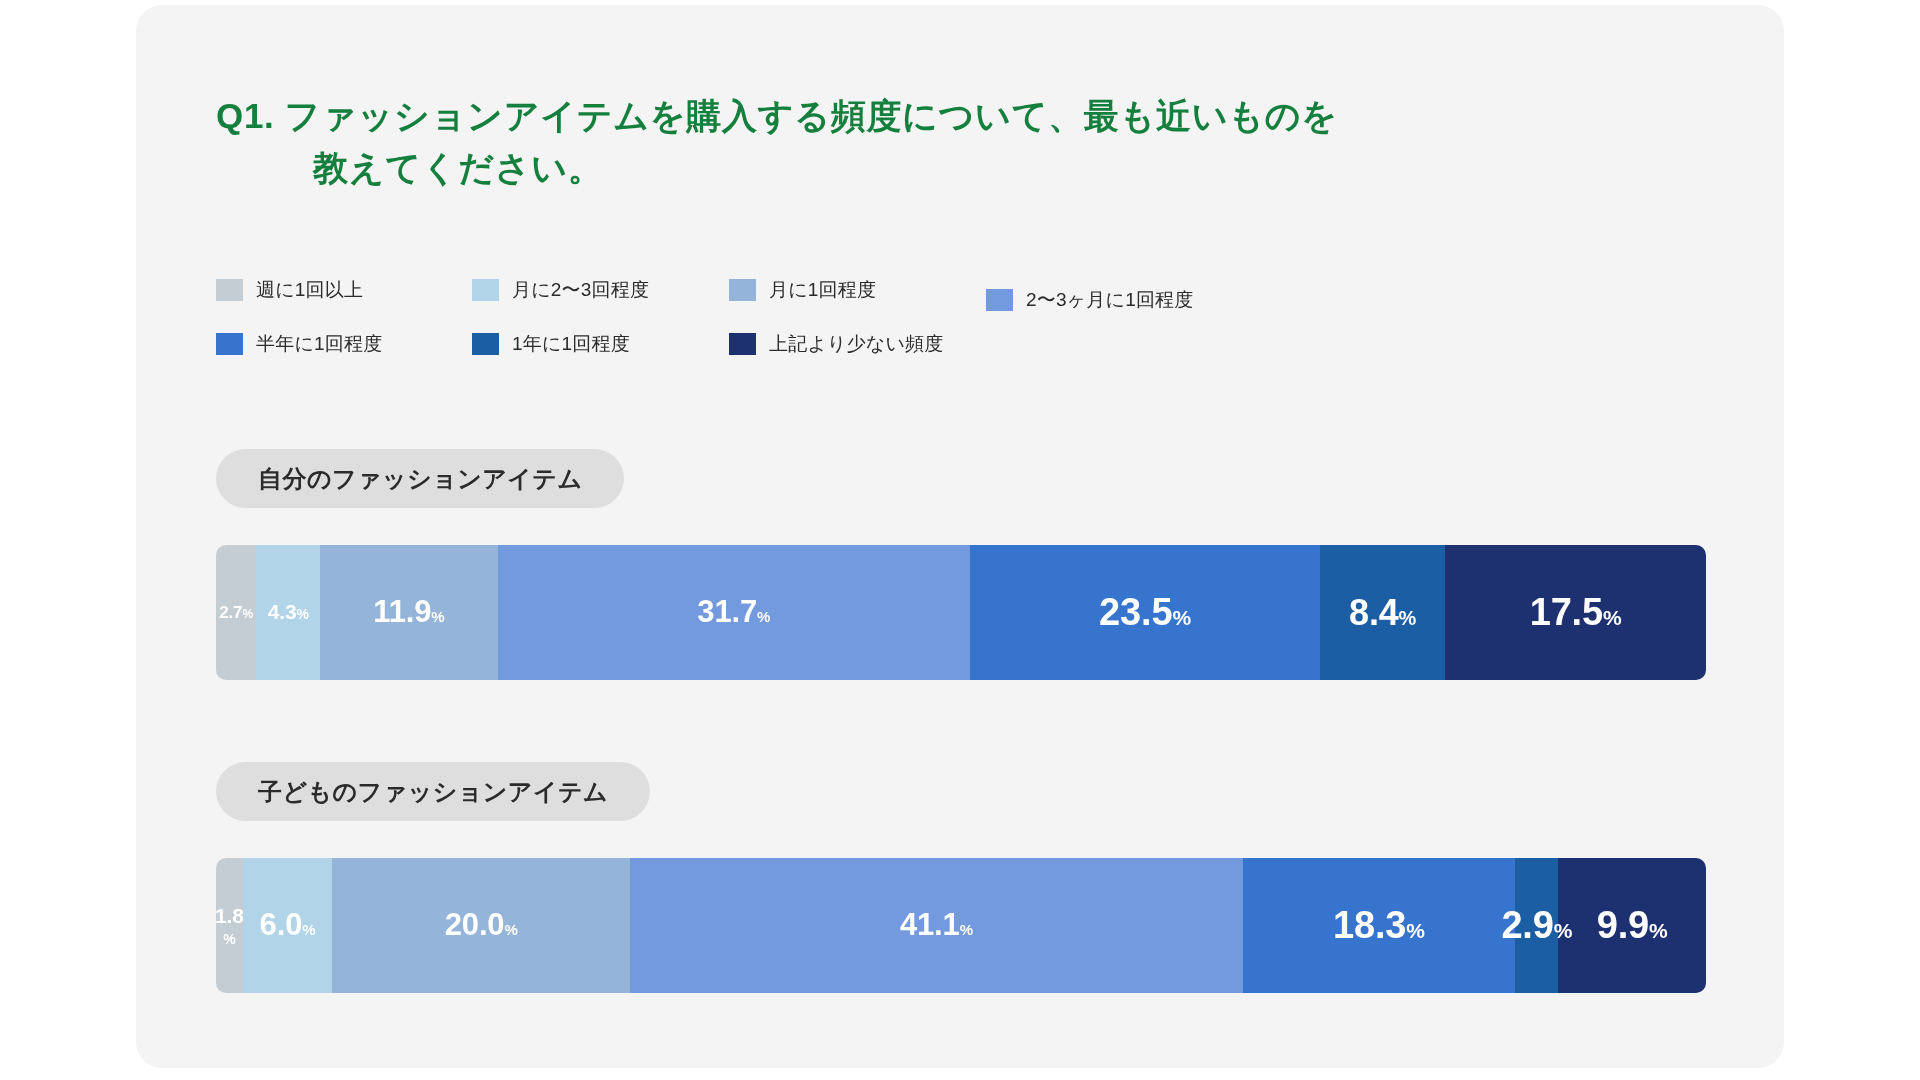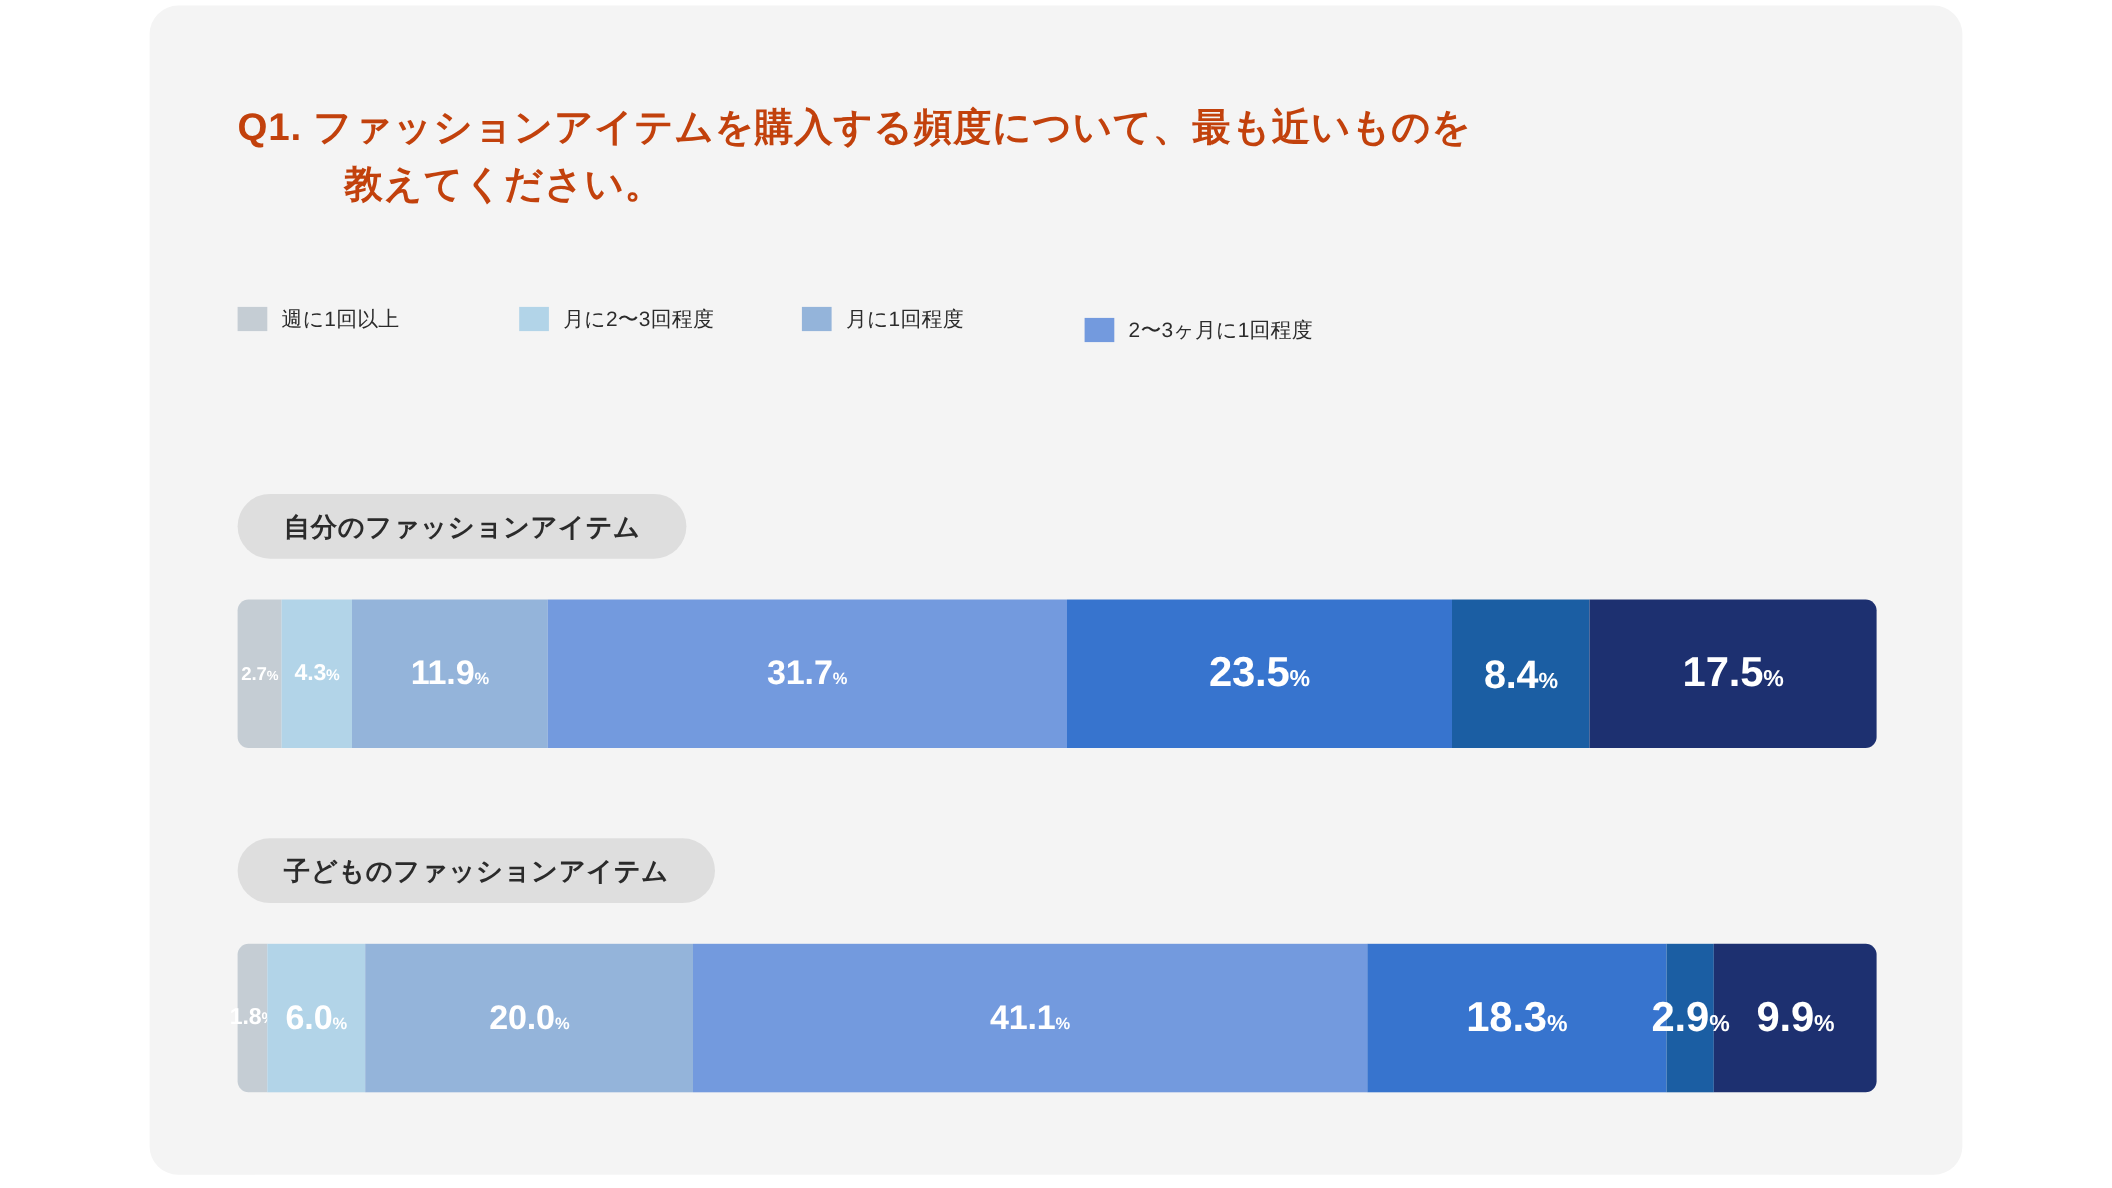--- a/index.html
+++ b/index.html
@@ -38,21 +38,21 @@
     position: absolute;
     left: 80px;
     top: 85px;
     width: 1400px;
   }
   .title-line {
     display: flex;
     align-items: flex-start;
     font-size: 35px;
     font-weight: 700;
-    color: #c2410c;
+    color: #15803d;
     letter-spacing: 0.02em;
     line-height: 1.48;
   }
   .title-qnum {
     flex: 0 0 auto;
     margin-right: 10px;
   }
   .title-text {
     flex: 1 1 auto;
   }
@@ -170,21 +170,21 @@
   .lab-m .pct  { font-size: 15px; }
 
   .lab-l .num  { font-size: 36px; }
   .lab-l .pct  { font-size: 20px; }
 
   .lab-xl .num { font-size: 38px; }
   .lab-xl .pct { font-size: 21px; }
 
   
   .seg-label.stacked {
-    flex-direction: row;
+    flex-direction: column;
     align-items: center;
     justify-content: center;
     line-height: 1.35;
   }
   .seg-label.overflow {
     position: absolute;
     left: 50%;
     transform: translateX(-50%);
     z-index: 4;
     pointer-events: none;
@@ -218,20 +218,34 @@
         </div>
         <div class="legend-item">
           <span class="legend-swatch" style="background: rgb(148, 180, 218);"></span>
           <span class="legend-label">月に1回程度</span>
         </div>
         <div class="legend-item">
           <span class="legend-swatch" style="background: rgb(115, 154, 222);"></span>
           <span class="legend-label">2〜3ヶ月に1回程度</span>
         </div>
       </div>
+      <div class="legend-row">
+        <div class="legend-item">
+          <span class="legend-swatch" style="background: rgb(55, 116, 206);"></span>
+          <span class="legend-label">半年に1回程度</span>
+        </div>
+        <div class="legend-item">
+          <span class="legend-swatch" style="background: rgb(27, 94, 163);"></span>
+          <span class="legend-label">1年に1回程度</span>
+        </div>
+        <div class="legend-item">
+          <span class="legend-swatch" style="background: rgb(29, 48, 112);"></span>
+          <span class="legend-label">上記より少ない頻度</span>
+        </div>
+      </div>
     </div>
 
     <div class="group group-1">
       <div class="pill">自分のファッションアイテム</div>
       <div class="bar">
           <div class="seg" style="width: 2.7%; background: rgb(197, 205, 212);">
             <span class="seg-label lab-xs">
               <span class="num">2.7</span>
               <span class="pct">%</span>
             </span>

